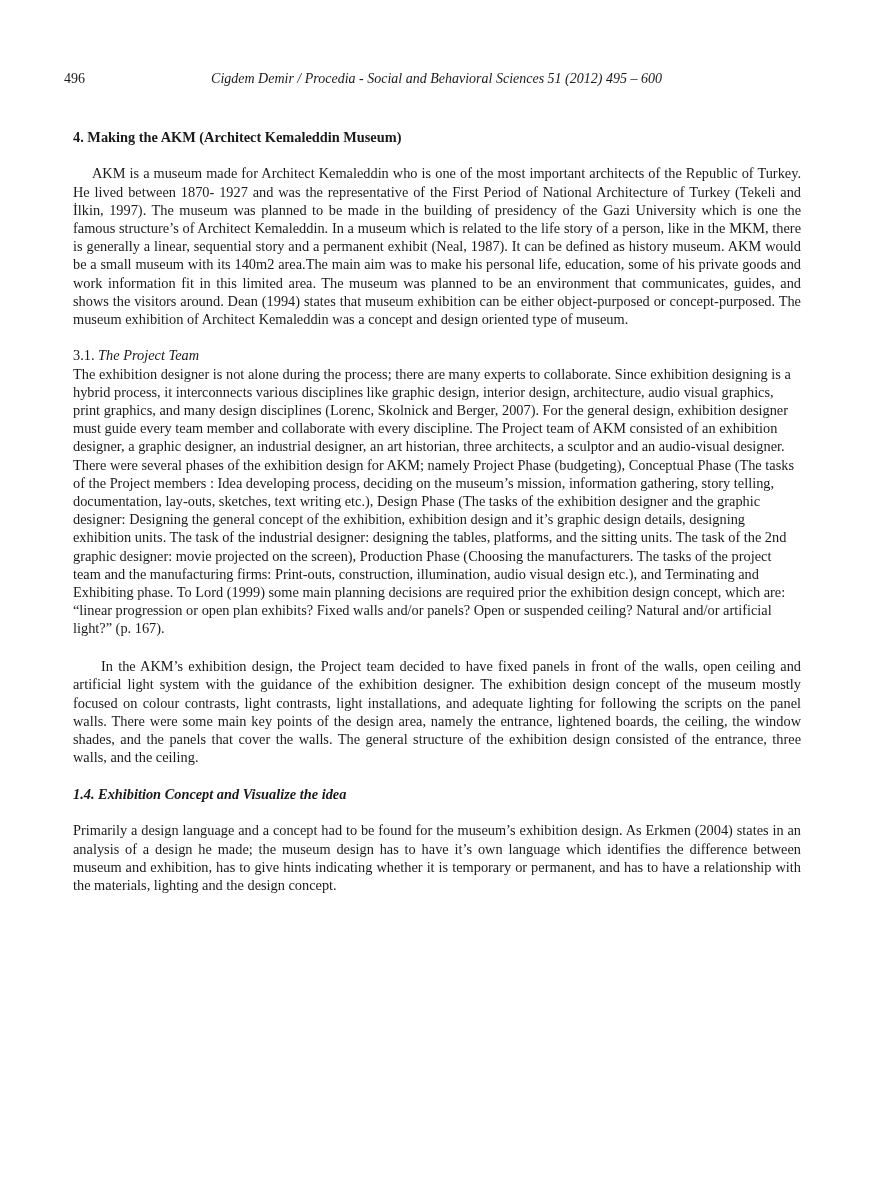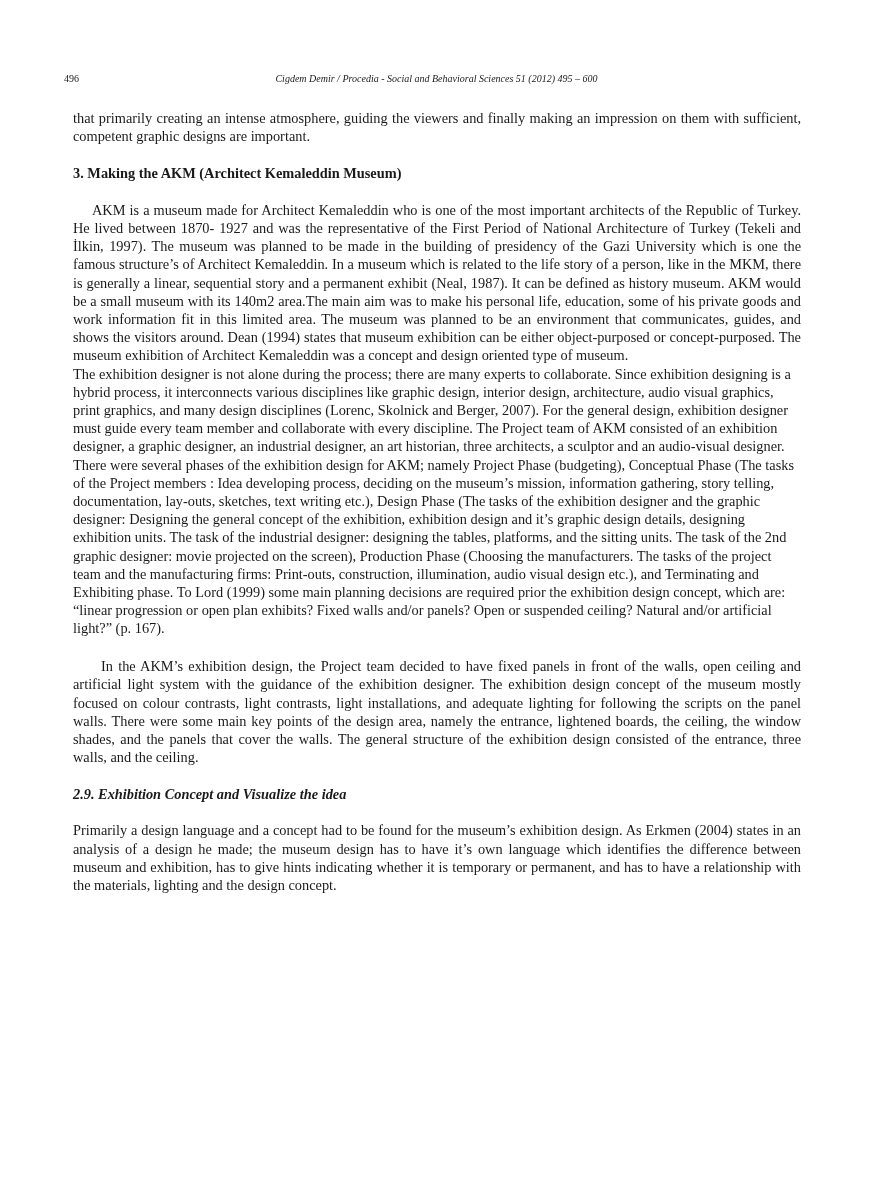--- a/index.html
+++ b/index.html
@@ -14,21 +14,21 @@
       overflow: hidden;
       font-family: "Liberation Serif", "DejaVu Serif", serif;
       color: #1a1a1a;
     }
     .page-header {
       position: absolute;
       top: 71px;
       left: 0;
       width: 873px;
       height: 16px;
-      font-size: 10px;
+      font-size: 14px;
       line-height: 16px;
     }
     .page-number {
       position: absolute;
       left: 64px;
       top: 0;
     }
     .running-head {
       position: absolute;
       left: 0;
@@ -73,30 +73,30 @@
   </style>
 </head>
 <body>
 
 <div class="page-header">
   <span class="page-number">496</span>
   <span class="running-head">Cigdem Demir / Procedia - Social and Behavioral Sciences 51 (2012) 495 – 600</span>
 </div>
 
 <div class="content">
-  <p class="justify">that primarily creating an intense atmosphere, guiding the viewers and finally making an impression on them with sufficient, competent graphic designs are important.</p>
 
-  <p class="section-heading">3. Making the AKM (Architect Kemaleddin Museum)</p>
+  <p class="section-heading">4. Making the AKM (Architect Kemaleddin Museum)</p>
 
   <p class="justify indent1">AKM is a museum made for Architect Kemaleddin who is one of the most important architects of the Republic of Turkey. He lived between 1870- 1927 and was the representative of the First Period of National Architecture of Turkey (Tekeli and İlkin, 1997). The museum was planned to be made in the building of presidency of the Gazi University which is one the famous structure’s of Architect Kemaleddin. In a museum which is related to the life story of a person, like in the MKM, there is generally a linear, sequential story and a permanent exhibit (Neal, 1987). It can be defined as history museum. AKM would be a small museum with its 140m2 area.The main aim was to make his personal life, education, some of his private goods and work information fit in this limited area. The museum was planned to be an environment that communicates, guides, and shows the visitors around. Dean (1994) states that museum exhibition can be either object-purposed or concept-purposed. The museum exhibition of Architect Kemaleddin was a concept and design oriented type of museum.</p>
 
+  <p class="subsection-heading"><span>3.1.</span> <span class="italic">The Project Team</span></p>
   <p>The exhibition designer is not alone during the process; there are many experts to collaborate. Since exhibition designing is a hybrid process, it interconnects various disciplines like graphic design, interior design, architecture, audio visual graphics, print graphics, and many design disciplines (Lorenc, Skolnick and Berger, 2007). For the general design, exhibition designer must guide every team member and collaborate with every discipline. The Project team of AKM consisted of an exhibition designer, a graphic designer, an industrial designer, an art historian, three architects, a sculptor and an audio-visual designer.</p>
 
   <p>There were several phases of the exhibition design for AKM; namely Project Phase (budgeting), Conceptual Phase (The tasks of the Project members : Idea developing process, deciding on the museum’s mission, information gathering, story telling, documentation, lay-outs, sketches, text writing etc.), Design Phase (The tasks of the exhibition designer and the graphic designer: Designing the general concept of the exhibition, exhibition design and it’s graphic design details, designing exhibition units. The task of the industrial designer: designing the tables, platforms, and the sitting units. The task of the 2nd graphic designer: movie projected on the screen), Production Phase (Choosing the manufacturers. The tasks of the project team and the manufacturing firms: Print-outs, construction, illumination, audio visual design etc.), and Terminating and Exhibiting phase. To Lord (1999) some main planning decisions are required prior the exhibition design concept, which are: “linear progression or open plan exhibits? Fixed walls and/or panels? Open or suspended ceiling? Natural and/or artificial light?” (p. 167).</p>
 
   <div class="gap-large"></div>
 
   <p class="justify indent2">In the AKM’s exhibition design, the Project team decided to have fixed panels in front of the walls, open ceiling and artificial light system with the guidance of the exhibition designer. The exhibition design concept of the museum mostly focused on colour contrasts, light contrasts, light installations, and adequate lighting for following the scripts on the panel walls. There were some main key points of the design area, namely the entrance, lightened boards, the ceiling, the window shades, and the panels that cover the walls. The general structure of the exhibition design consisted of the entrance, three walls, and the ceiling.</p>
 
-  <p class="subsection-heading bolditalic">2.9. Exhibition Concept and Visualize the idea</p>
+  <p class="subsection-heading bolditalic">1.4. Exhibition Concept and Visualize the idea</p>
 
   <p class="justify">Primarily a design language and a concept had to be found for the museum’s exhibition design. As Erkmen (2004) states in an analysis of a design he made; the museum design has to have it’s own language which identifies the difference between museum and exhibition, has to give hints indicating whether it is temporary or permanent, and has to have a relationship with the materials, lighting and the design concept.</p>
 </div>
 
 </body></html>

